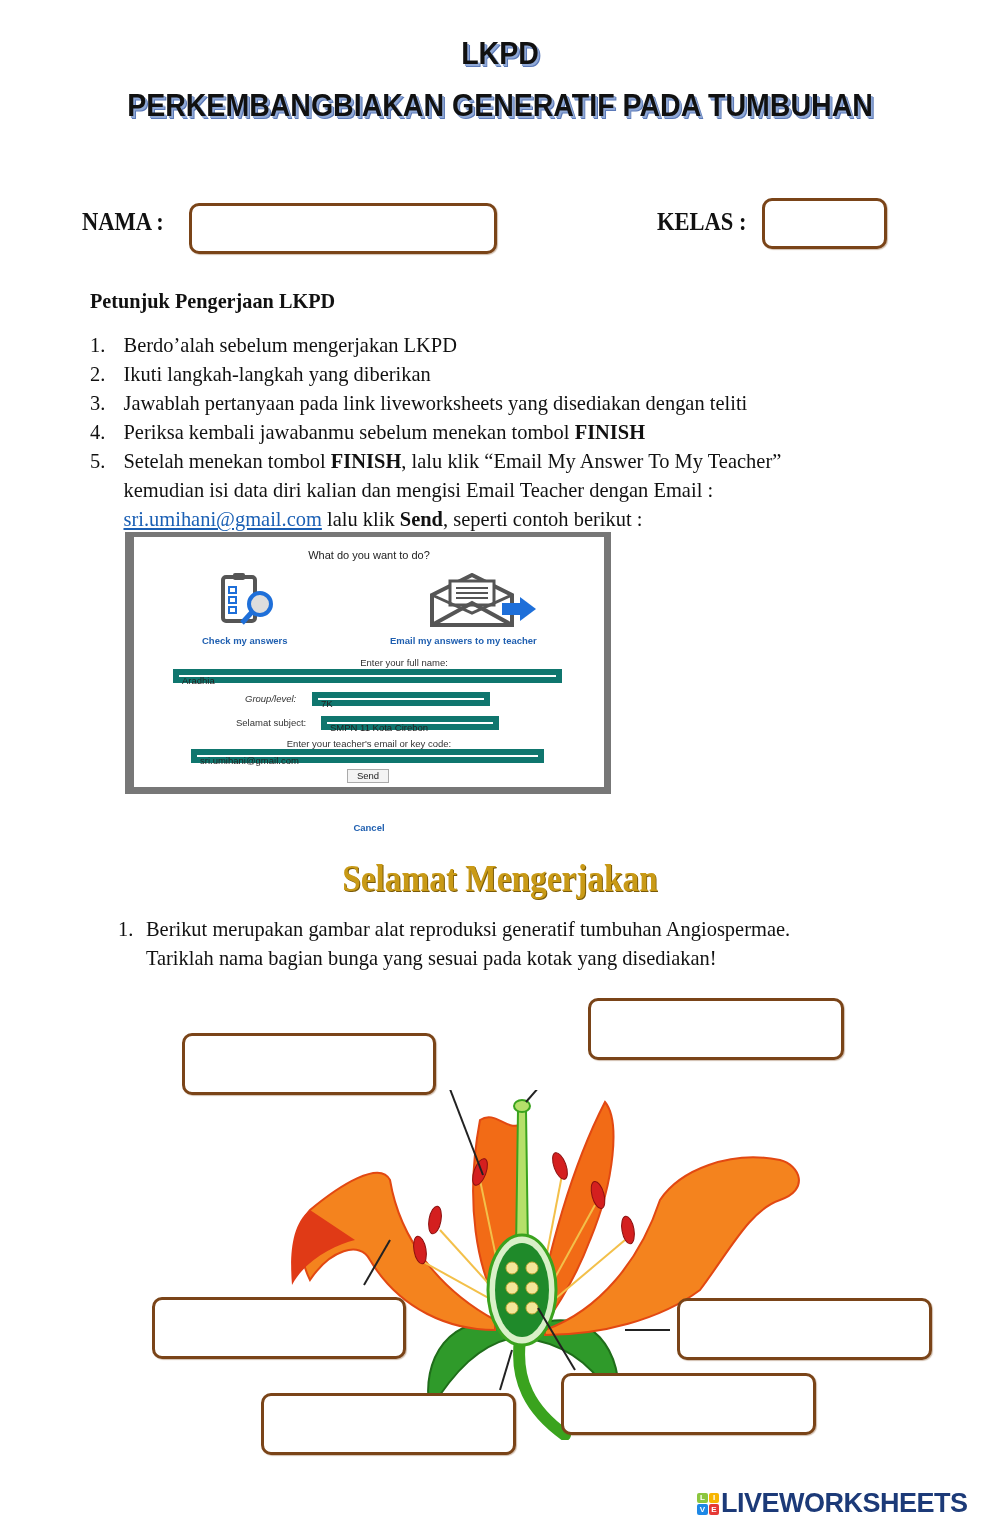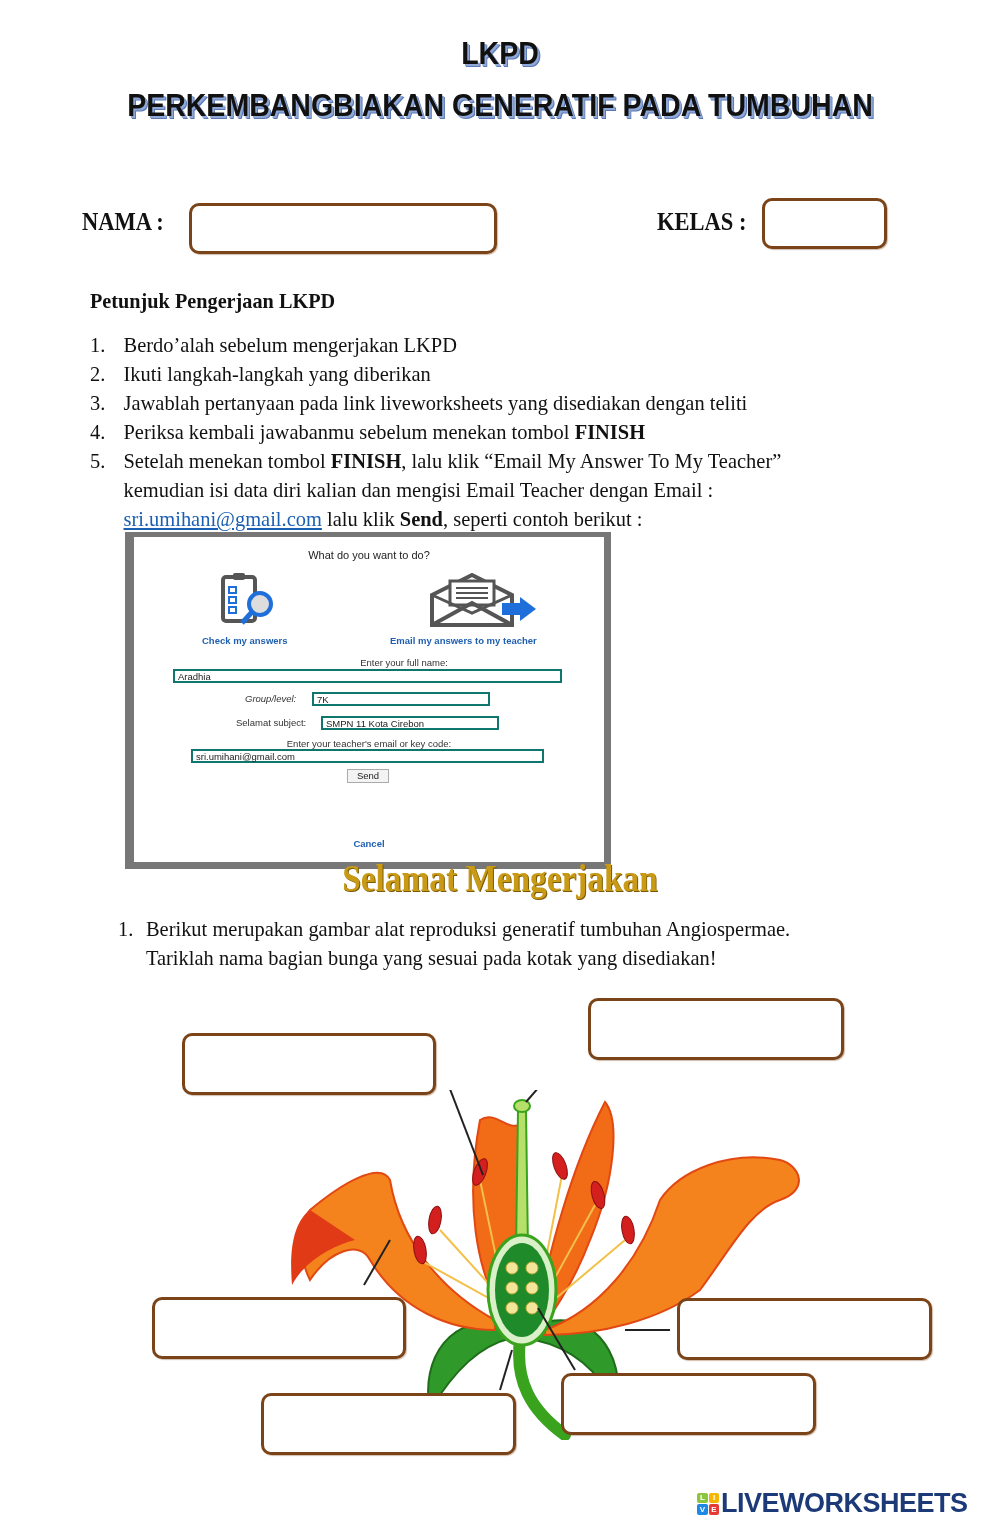--- a/index.html
+++ b/index.html
@@ -27,34 +27,34 @@
 
     .instr-title { position: absolute; left: 90px; top: 288px; font-weight: bold; font-size: 22px; transform: scaleX(0.92); transform-origin: left center; }
     .instr-list { position: absolute; left: 90px; top: 330px; width: 820px; font-size: 22px; line-height: 29px; transform: scaleX(0.93); transform-origin: left top; }
     .instr-item { display: flex; }
     .instr-num { width: 36px; flex: none; }
     .instr-text b { font-weight: bold; }
     .link { color: #1a5fb4; text-decoration: underline; }
 
     
     .dialog-frame {
-      position: absolute; left: 125px; top: 532px; width: 486px; height: 337px;
+      position: absolute; left: 125px; top: 532px; width: 486px; height: 262px;
       background: #777; padding: 5px 7px 7px 9px;
     }
     .dialog {
       width: 100%; height: 100%; background: #fff; position: relative;
       font-family: "Liberation Sans", "DejaVu Sans", sans-serif; font-size: 10px; color: #222;
     }
     .dlg-title { position: absolute; top: 12px; left: 0; width: 100%; text-align: center; font-size: 11px; }
     .dlg-icon { position: absolute; }
     .dlg-link { position: absolute; color: #1f5fb0; font-size: 9.5px; font-weight: bold; }
     .dlg-lbl { position: absolute; font-size: 9.5px; color: #333; }
-    .dlg-input { position: absolute; height: 14px; border: 2px solid #0f766e; font-size: 9.5px; padding-left: 3px; line-height: 12px; background: #fff; }
+    .dlg-input { position: absolute; height: 14px; border: 6px solid #0f766e; font-size: 9.5px; padding-left: 3px; line-height: 12px; background: #fff; }
     .dlg-send { position: absolute; left: 213px; top: 232px; width: 42px; height: 14px; border: 1px solid #aaa; background: #f3f3f3; font-size: 9.5px; text-align: center; line-height: 12px; }
-    .dlg-cancel { position: absolute; left: 0; width: 100%; top: 285px; text-align: center; color: #1f5fb0; font-weight: bold; font-size: 9.5px; margin-top: 16px; }
+    .dlg-cancel { position: absolute; left: 0; width: 100%; top: 285px; text-align: center; color: #1f5fb0; font-weight: bold; font-size: 9.5px; }
 
     .greet {
       position: absolute; left: 0; width: 1000px; top: 857px; text-align: center;
       font-size: 37px; font-weight: bold; color: #c99a16; transform: scaleX(0.9);
       text-shadow: 1px 1px 0 #7a5a08;
     }
     .q1 { position: absolute; left: 118px; top: 914px; width: 820px; font-size: 22px; line-height: 29px; transform: scaleX(0.93); transform-origin: left top; }
     .q1 .row { display: flex; }
     .q1 .num { width: 30px; flex: none; }
 

